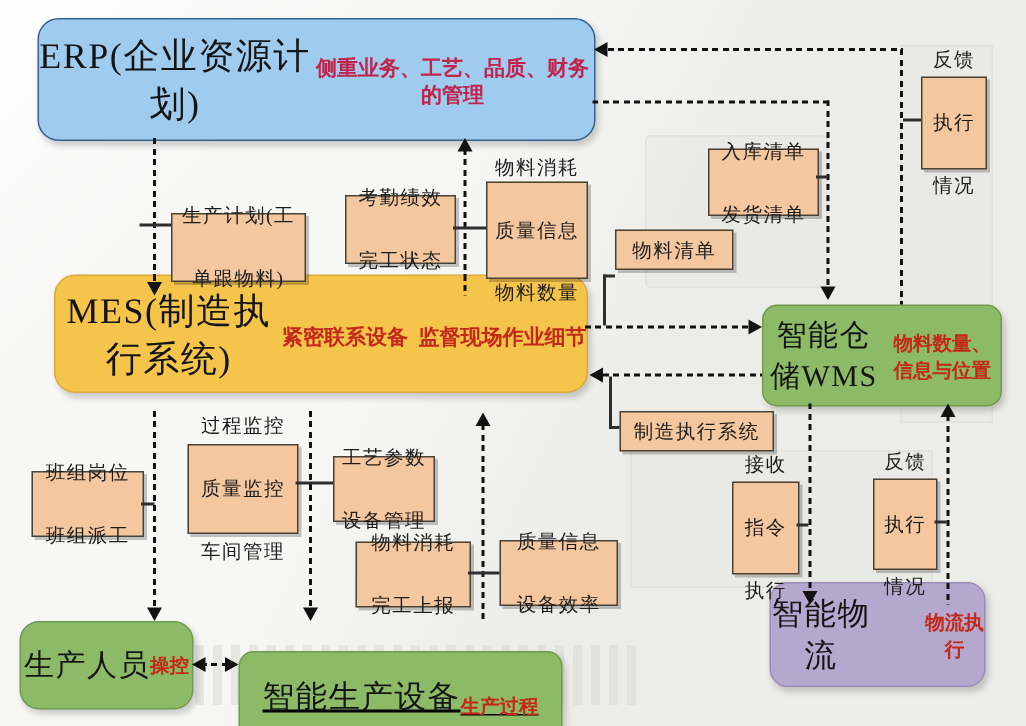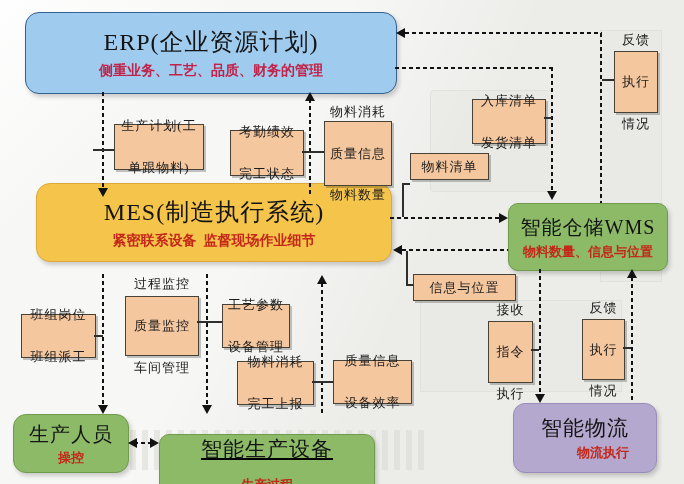--- a/index.html
+++ b/index.html
@@ -6,21 +6,21 @@
   body{font-family:"Liberation Serif","DejaVu Serif",serif;}
   #canvas{
     position:relative;width:684px;height:484px;overflow:hidden;
     background:
       linear-gradient(135deg, rgba(255,255,255,.9) 0%, rgba(255,255,255,0) 22%),
       linear-gradient(115deg, rgba(255,255,255,.6) 38%, rgba(235,235,232,0) 60%),
       #ECECE9;
   }
   .wm{position:absolute;border:1px solid #e0e0dc;background:rgba(224,224,220,.25);}
   .node{
-    position:absolute;display:flex;flex-direction:column;align-items:center;
+    position:absolute;display:flex;align-items:center;
     justify-content:center;text-align:center;
     box-shadow:2px 3px 4px rgba(0,0,0,.18);
   }
   .node .t{color:#141414;letter-spacing:1px;}
   .node .s{font-weight:bold;margin-top:4px;}
   .lbl{
     position:absolute;background:#F5C79F;border:1.5px solid #474238;
     display:flex;flex-direction:column;align-items:center;justify-content:center;
     text-align:center;font-size:13px;line-height:1.38;color:#1c1c1c;
     box-shadow:2px 2px 0 rgba(0,0,0,.22);letter-spacing:1px;gap:24px;
@@ -63,27 +63,27 @@
   <div class="node" style="left:13px;top:414px;width:114px;height:57px;border-radius:13px;background:#8CBA67;border:1px solid #6f9b4c;">
     <div class="t" style="font-size:20px;">生产人员</div>
     <div class="s" style="font-size:13px;color:#C4281A;margin-top:1px;">操控</div>
   </div>
 
   <div class="node" style="left:159px;top:434px;width:214px;height:58px;border-radius:10px;background:#8CBA67;border:1px solid #6f9b4c;text-decoration:underline;">
     <div class="t" style="font-size:21px;">智能生产设备</div>
     <div class="s" style="font-size:13px;color:#C4281A;margin-top:13px;">生产过程</div>
   </div>
 
-  <div class="node" style="left:513px;top:403px;width:142px;height:68px;border-radius:12px;background:#B5A8CE;border:1px solid #9a8cba;">
+  <div class="node" style="left:513px;top:388px;width:142px;height:68px;border-radius:12px;background:#B5A8CE;border:1px solid #9a8cba;">
     <div class="t" style="font-size:21px;">智能物流</div>
     <div class="s" style="font-size:13px;color:#C4281A;margin-top:2px;padding-left:36px;">物流执行</div>
   </div>
 
 
-  <div class="lbl" style="left:114px;top:124px;width:88px;height:44px;">
+  <div class="lbl" style="left:114px;top:142px;width:88px;height:44px;">
     <span>生产计划(工</span>
     <span>单跟物料)</span>
   </div>
 
   <div class="lbl" style="left:230px;top:130px;width:72px;height:44px;">
     <span>考勤绩效</span>
     <span>完工状态</span>
   </div>
 
   <div class="lbl" style="left:324px;top:121px;width:66px;height:63px;">
@@ -101,21 +101,21 @@
     <span>反馈</span>
     <span>执行</span>
     <span>情况</span>
   </div>
 
   <div class="lbl" style="left:410px;top:153px;width:77px;height:25px;">
     <span>物料清单</span>
   </div>
 
   <div class="lbl" style="left:413px;top:274px;width:101px;height:25px;">
-    <span>信息与位置</span>
+    <span>制造执行系统</span>
   </div>
 
   <div class="lbl" style="left:21px;top:314px;width:73px;height:42px;">
     <span>班组岗位</span>
     <span>班组派工</span>
   </div>
 
   <div class="lbl" style="left:125px;top:296px;width:72px;height:58px;">
     <span>过程监控</span>
     <span>质量监控</span>

